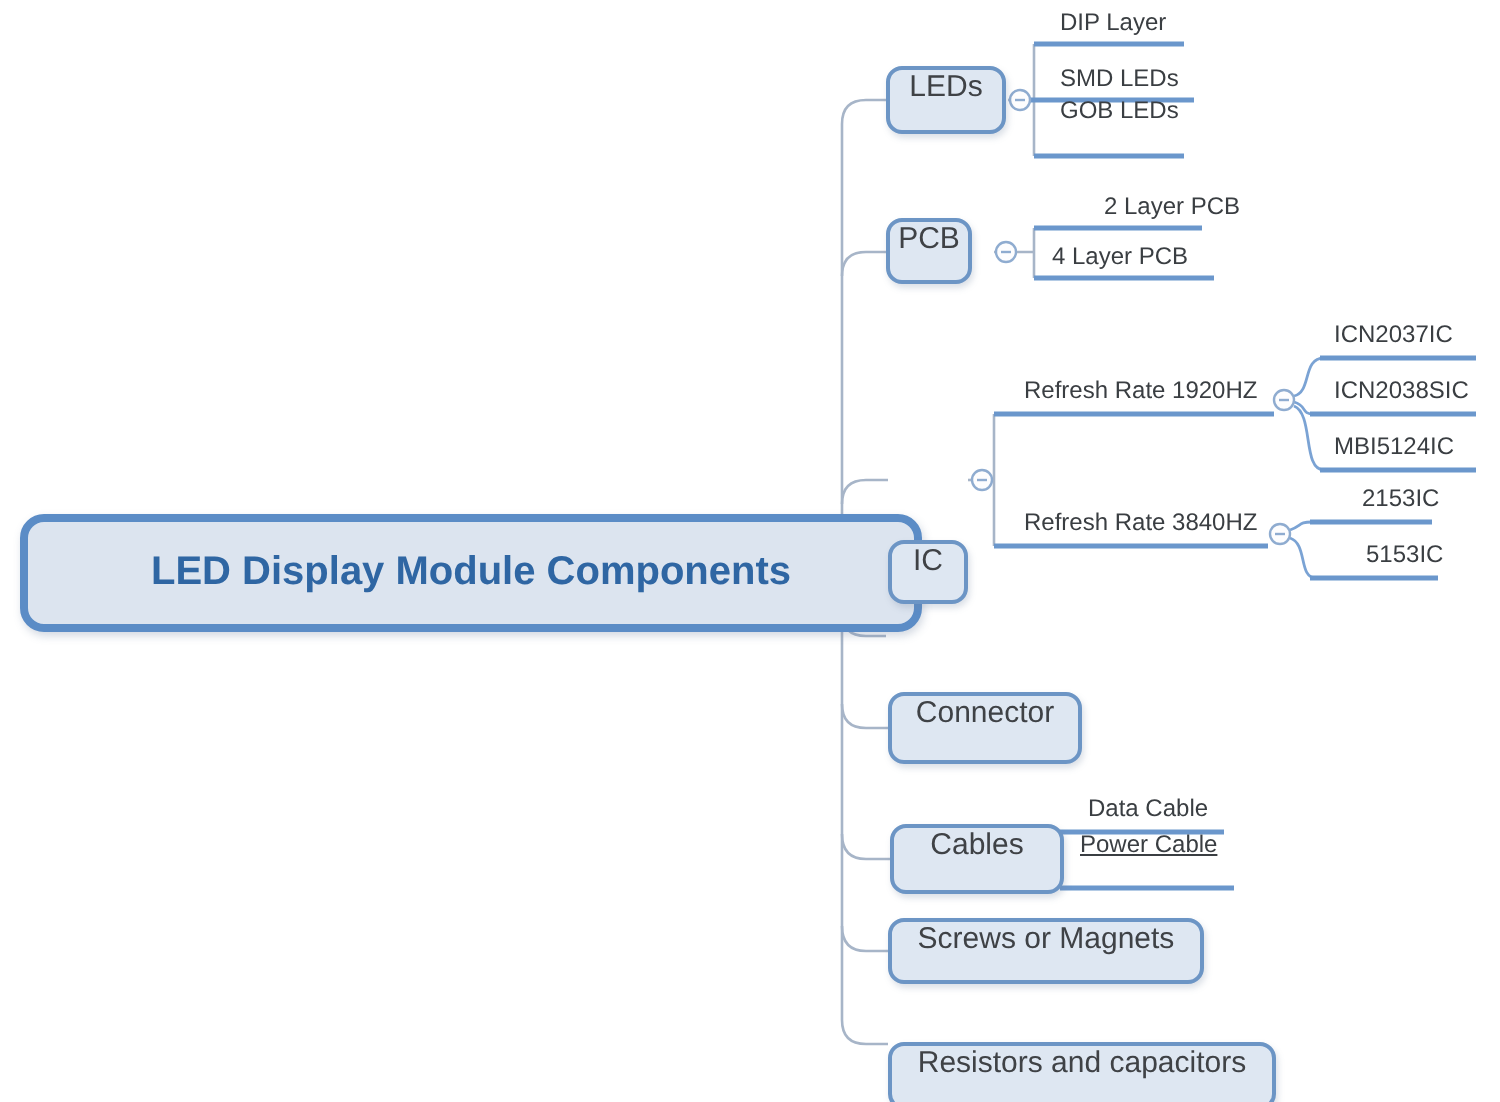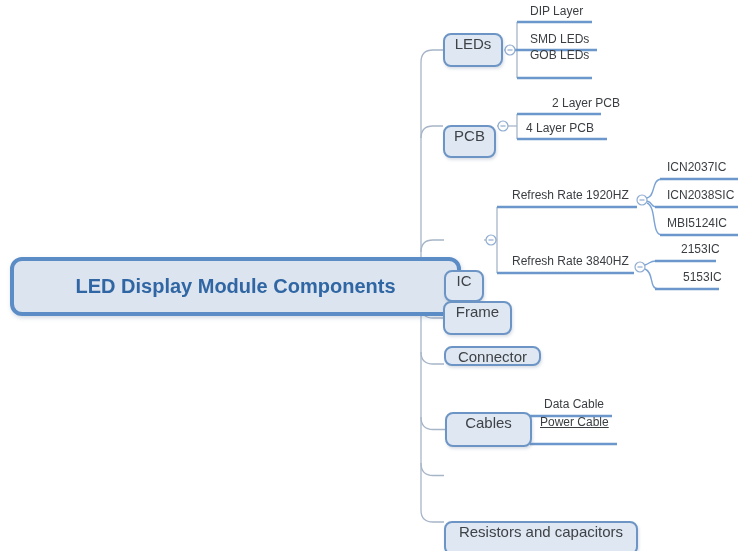--- a/index.html
+++ b/index.html
@@ -131,34 +131,34 @@
     </g>
   </svg>
 
   <div class="root-node" style="left:10px;top:257px;width:451px;height:59px;">
     <span>LED Display Module Components</span>
   </div>
 
   <div class="node" style="left:443px;top:33px;width:60px;height:34px;">
     <span>LEDs</span>
   </div>
-  <div class="node" style="left:443px;top:109px;width:53px;height:33px;margin-top:16px;">
+  <div class="node" style="left:443px;top:109px;width:43px;height:33px;">
     <span>PCB</span>
   </div>
   <div class="node" style="left:444px;top:224px;width:40px;height:32px;margin-top:46px;">
     <span>IC</span>
   </div>
-  <div class="node" style="left:443px;top:301px;width:69px;height:34px;">
-    <span>Frame</span>
-  </div>
-  <div class="node" style="left:444px;top:346px;width:97px;height:20px;">
+  <div class="node" style="left:444px;top:346px;width:97px;height:36px;">
     <span>Connector</span>
   </div>
   <div class="node" style="left:445px;top:412px;width:87px;height:35px;">
     <span>Cables</span>
+  </div>
+  <div class="node" style="left:444px;top:459px;width:158px;height:33px;">
+    <span>Screws or Magnets</span>
   </div>
   <div class="node" style="left:444px;top:521px;width:194px;height:34px;">
     <span>Resistors and capacitors</span>
   </div>
 
   <div class="leaf" style="left:530px;top:4px;">DIP Layer</div>
   <div class="leaf" style="left:530px;top:32px;">SMD LEDs</div>
   <div class="leaf" style="left:530px;top:48px;">GOB LEDs</div>
 
   <div class="leaf" style="left:512px;top:96px;margin-left:40px;">2 Layer PCB</div>

